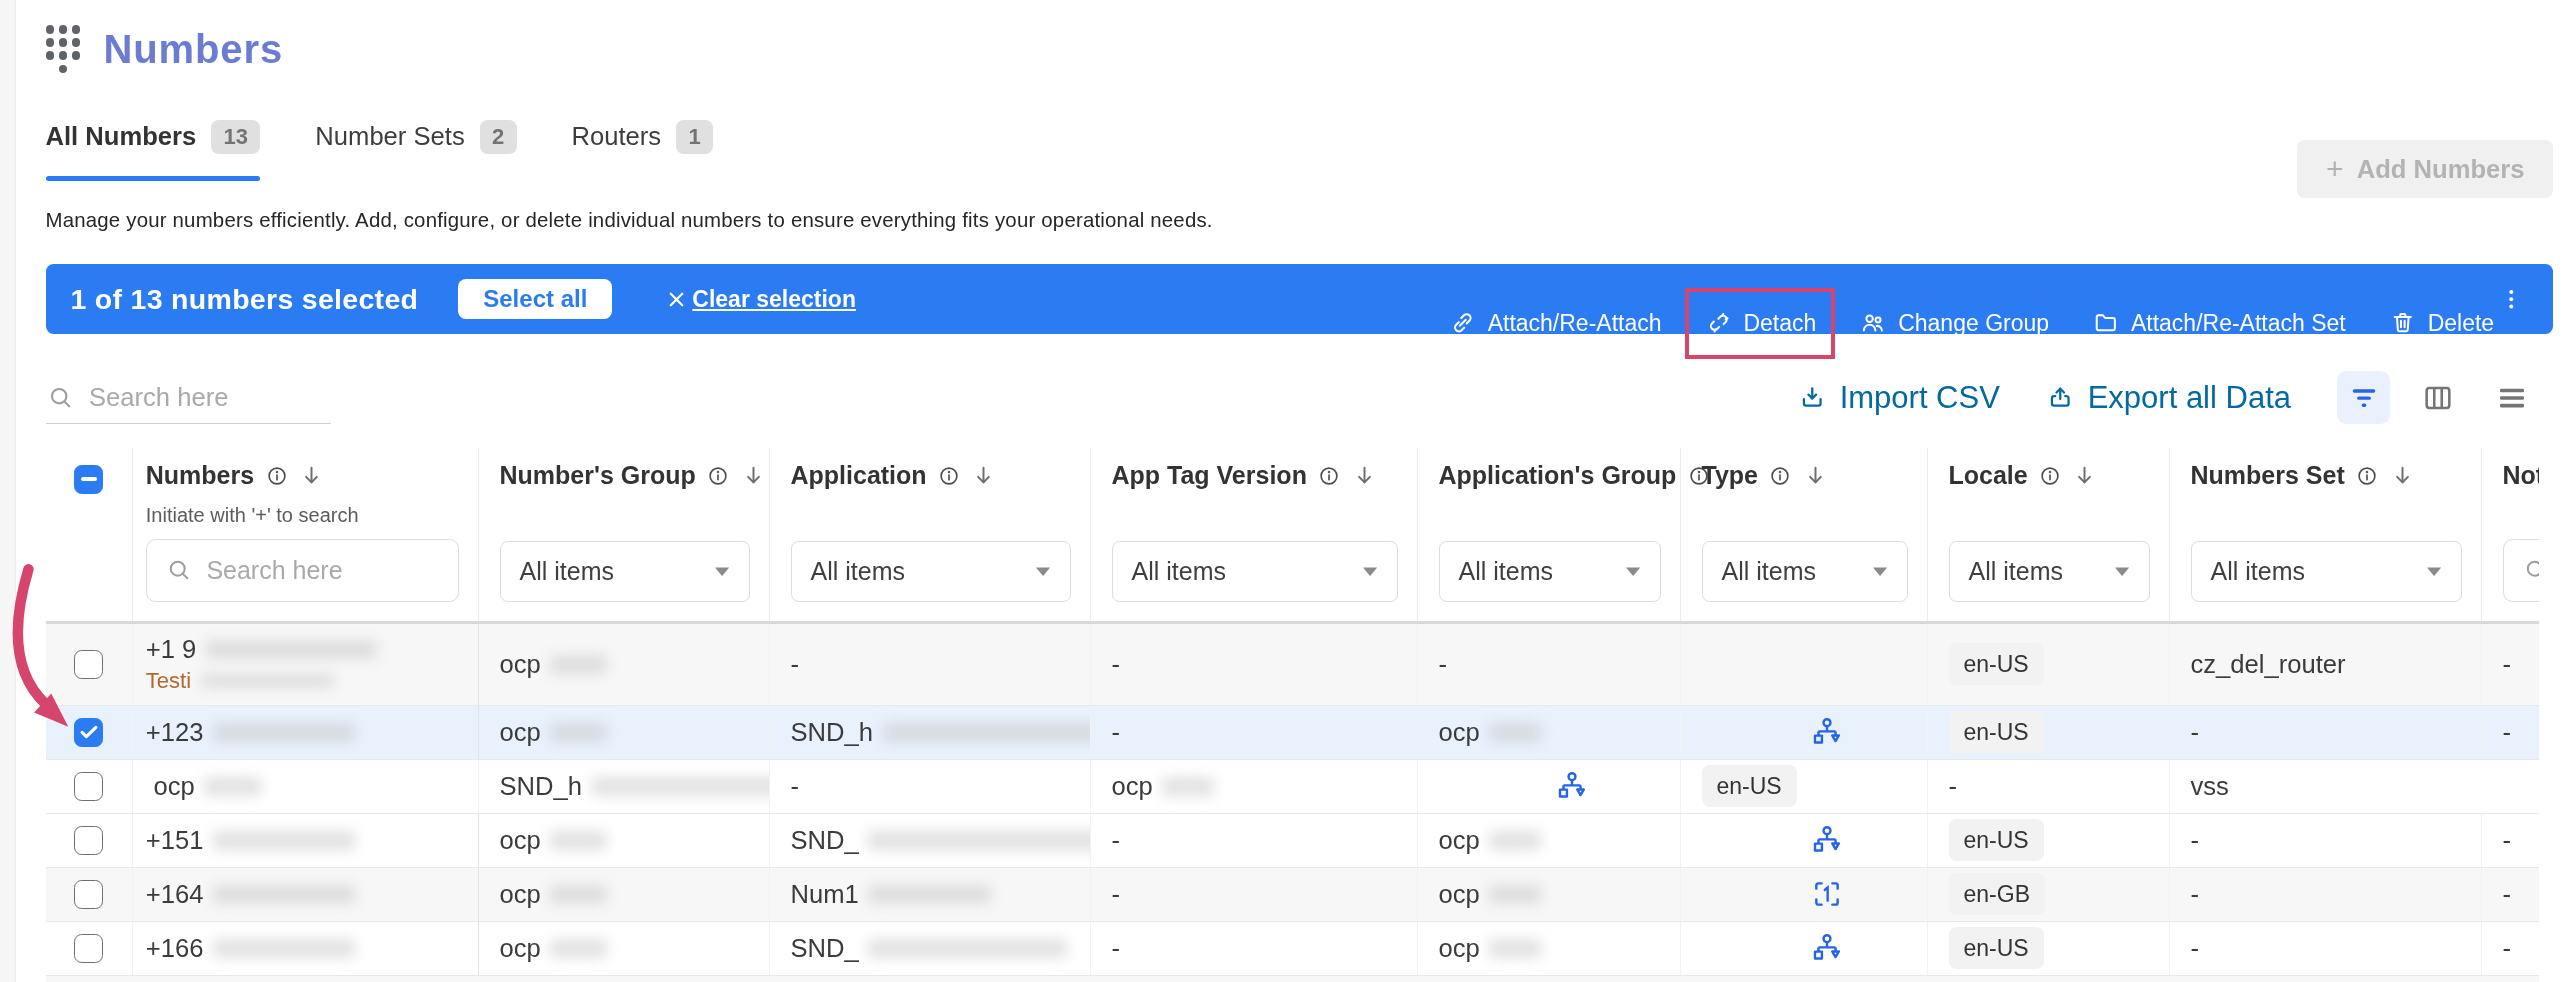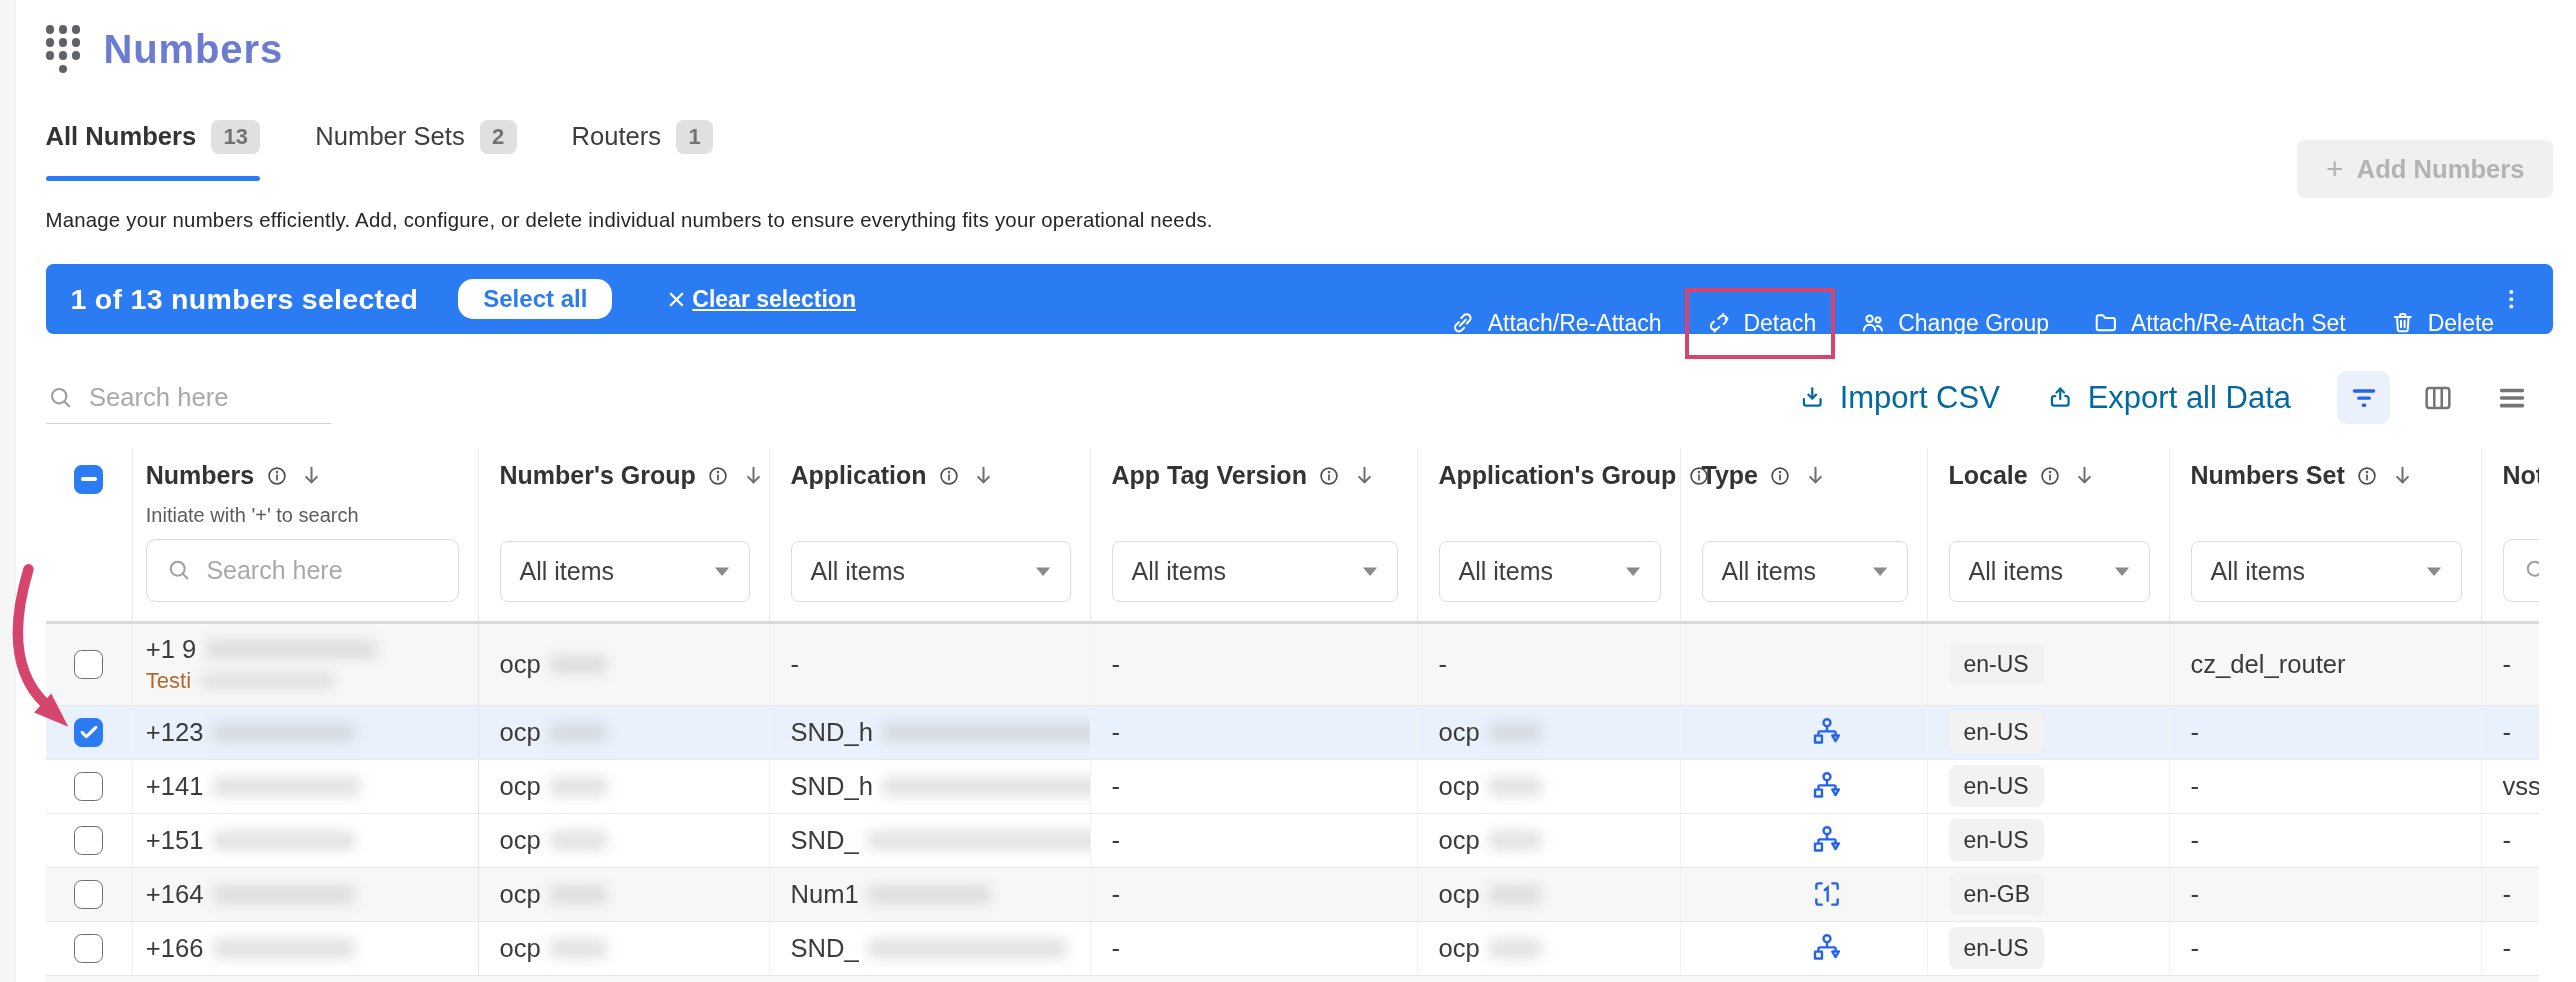--- a/index.html
+++ b/index.html
@@ -26,21 +26,21 @@
   .tab.active::after{content:"";position:absolute;left:0;right:0;bottom:0;height:4.7px;border-radius:2.8px;background:var(--primary);}
   .tab-badge{background:#e0e0e0;color:#737373;font-size:22px;font-weight:600;border-radius:7.6px;padding:3.8px 12.3px;}
   .add-btn{position:absolute;top:140px;right:23px;background:#f0f0f0;border:none;border-radius:7.6px;color:#b3b3b3;font-size:25.6px;font-weight:600;padding:14.2px 28.5px;display:flex;align-items:center;gap:13.3px;cursor:default;}
   .add-btn .plus{font-size:30px;font-weight:400;line-height:1;}
 
   .page-desc{margin-top:28.5px;font-size:20.4px;color:#262626;letter-spacing:0.2px;}
 
   
   .selection-bar{margin-top:32px;height:70px;background:var(--primary);border-radius:7.6px;display:flex;align-items:center;padding:0 28.5px 0 25px;color:#fff;position:relative;}
   .sel-status{font-size:28.5px;font-weight:600;letter-spacing:0.3px;}
-  .select-all-btn{margin-left:40px;background:#fff;color:var(--primary);font-size:24px;font-weight:600;border:none;border-radius:15px;padding:6px 25px;cursor:pointer;}
+  .select-all-btn{margin-left:40px;background:#fff;color:var(--primary);font-size:24px;font-weight:600;border:none;border-radius:8px;padding:6px 25px;cursor:pointer;}
   .clear-btn{margin-left:53px;display:flex;align-items:center;gap:4px;background:none;border:none;color:#fff;font-size:23px;font-weight:600;cursor:pointer;text-decoration:underline;}
   .bar-actions{margin-left:auto;display:flex;align-items:center;gap:44px;margin-top:48px;}
   .bar-action{position:relative;display:flex;align-items:center;gap:12.3px;background:none;border:none;color:#fff;font-size:23px;font-weight:500;cursor:pointer;white-space:nowrap;}
   .bar-action.highlighted::before{content:"";position:absolute;left:-21px;right:-19px;top:-22px;bottom:-22px;border:4.7px solid var(--annotation);}
   .kebab-btn{background:none;border:none;color:#fff;margin-left:3.8px;cursor:pointer;display:flex;}
   .icon{display:inline-flex;align-items:center;justify-content:center;}
   .icon svg{display:block;}
 
   
   .toolbar{display:flex;align-items:center;margin-top:21px;height:85px;padding-right:15px;}
@@ -616,26 +616,20 @@
             <div class="td col-notes">
               <div class="cell-line">
                 <span>-</span>
               </div>
             </div>
           </div>
           <div class="tr shade-white">
             <div class="td col-select">
               <span class="checkbox"></span>
             </div>
-            <div class="td col-number">
-              <div class="cell-line">
-                <span>+141</span>
-                <span class="redact" style="width: 147px;"></span>
-              </div>
-            </div>
             <div class="td col-group">
               <div class="cell-line">
                 <span>ocp</span>
                 <span class="redact" style="width: 57px;"></span>
               </div>
             </div>
             <div class="td col-application">
               <div class="cell-line">
                 <span>SND_h</span>
                 <span class="redact" style="width: 228px;"></span>

